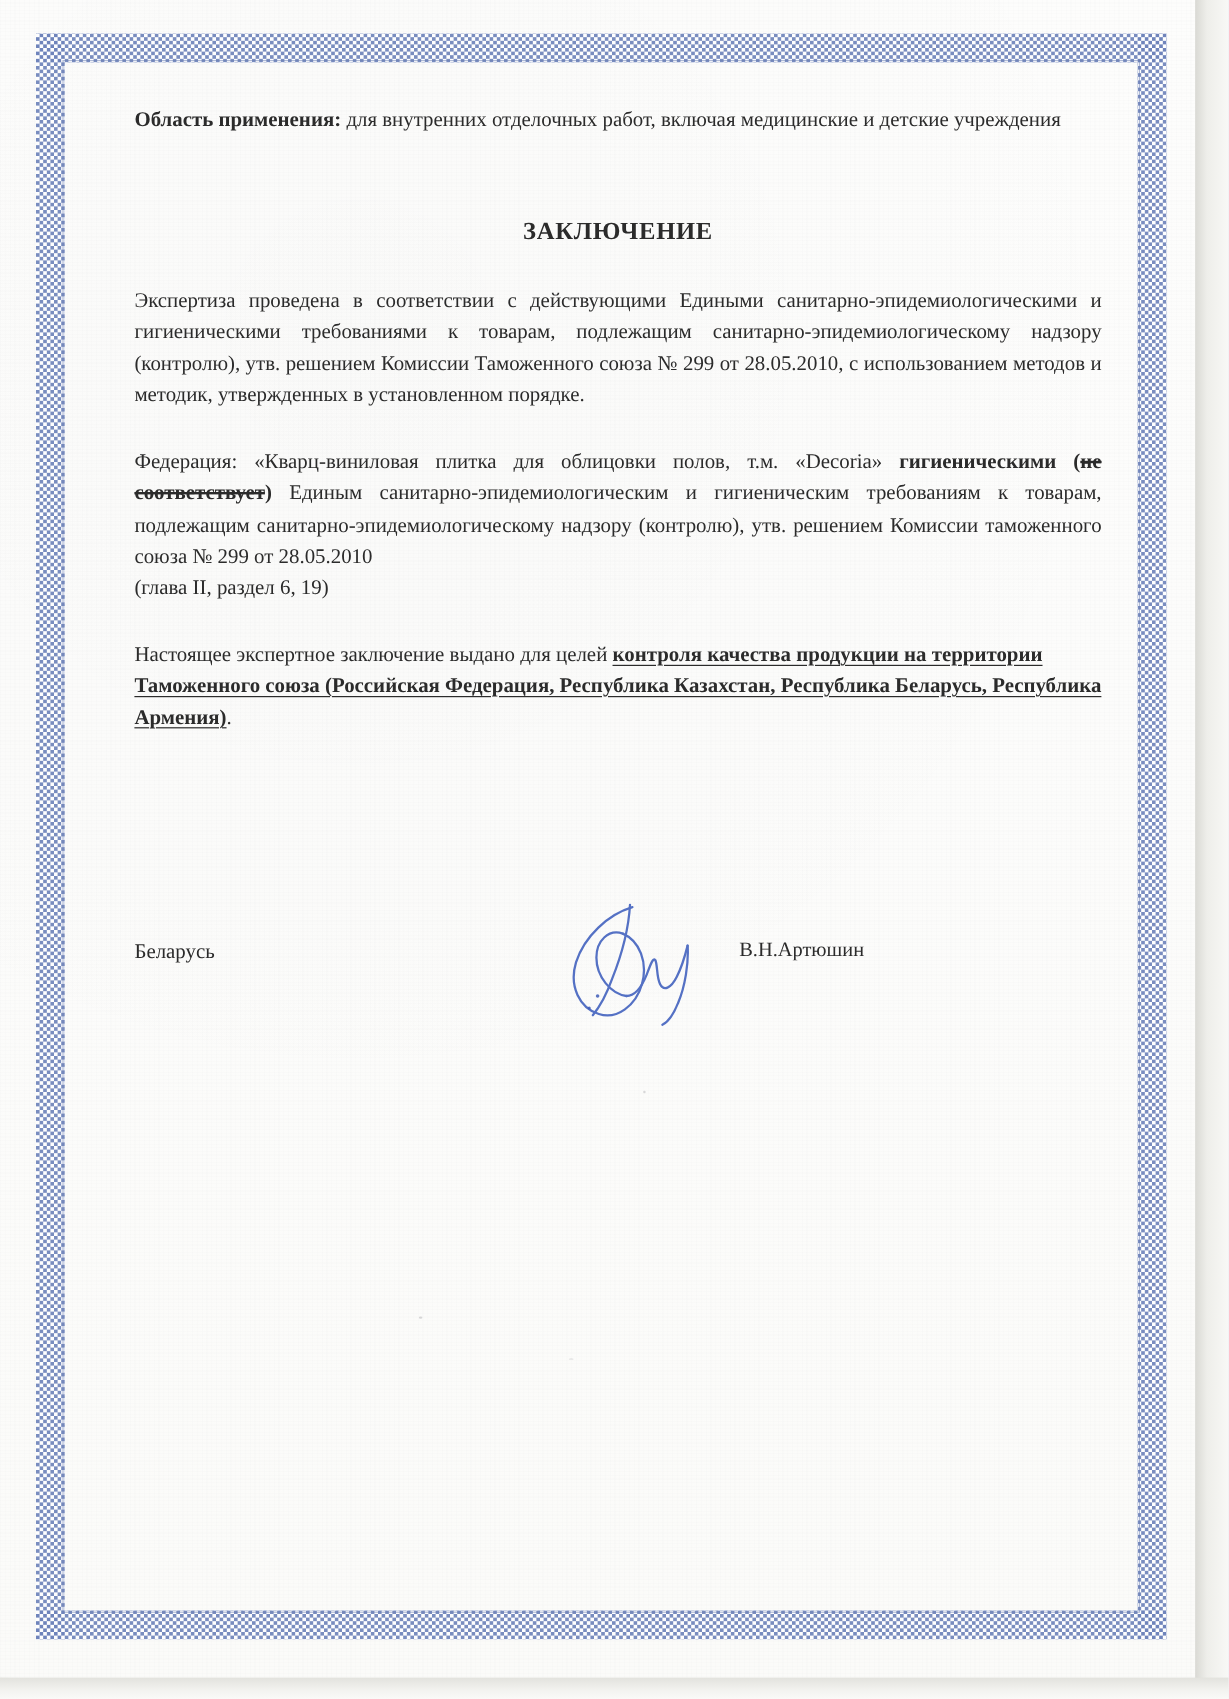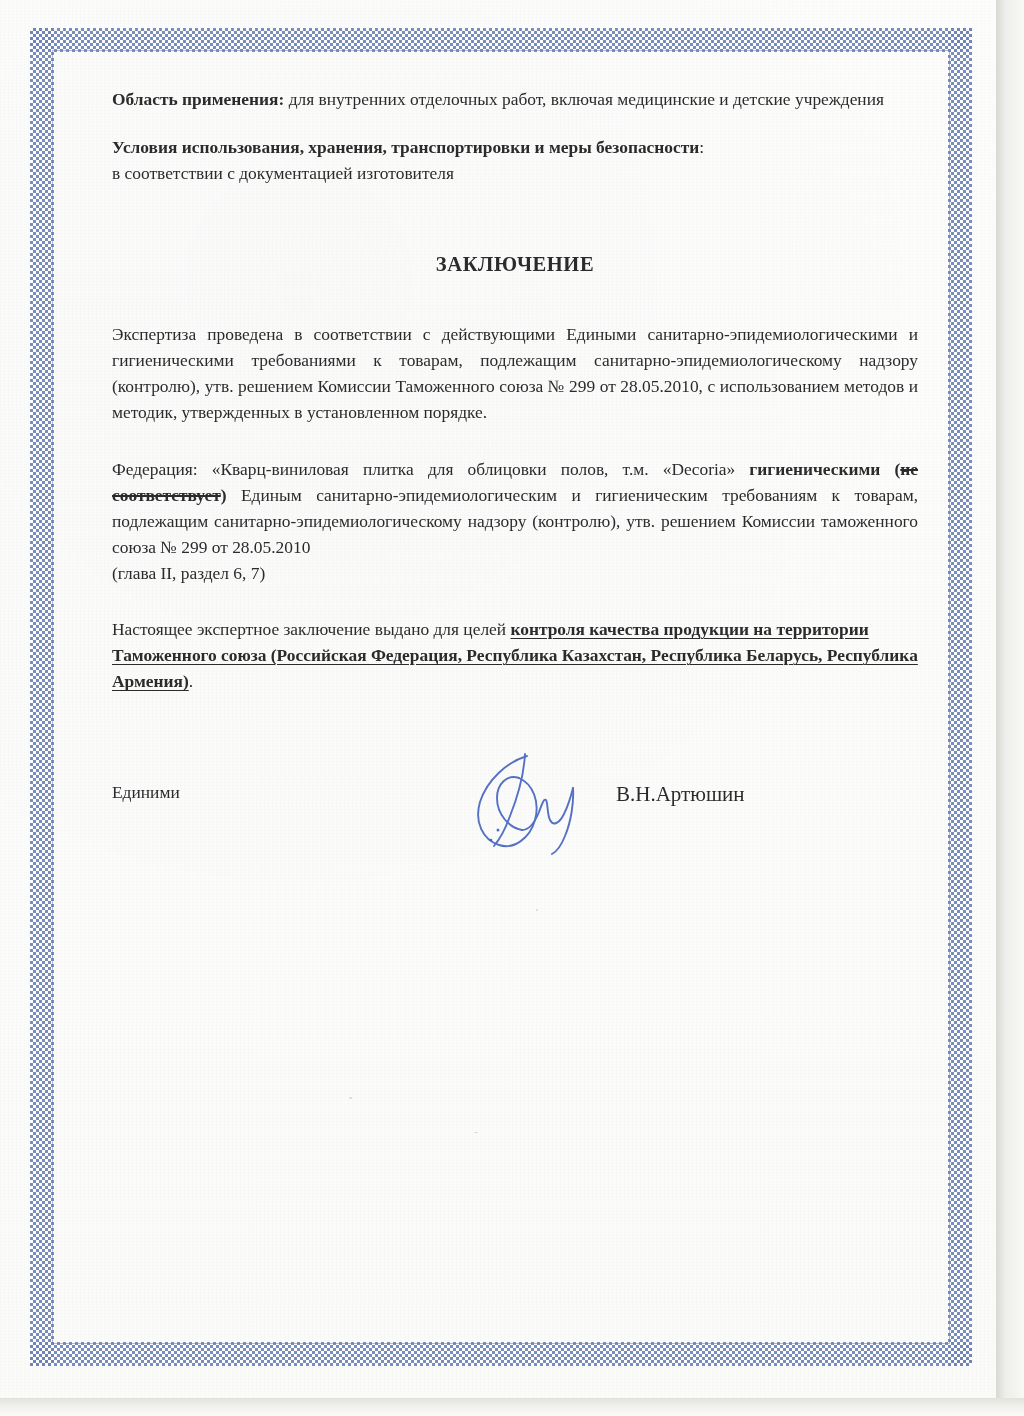--- a/index.html
+++ b/index.html
@@ -121,21 +121,21 @@
     text-decoration: underline;
     text-decoration-thickness: 1.3px;
     text-underline-offset: 2.5px;
     font-weight: bold;
   }
   .heading {
     text-align: center;
     font-weight: bold;
     font-size: 20.5px;
     letter-spacing: 0.6px;
-    margin: 17px;
+    margin: 4px;
   }
 
   
   .sign-row {
     position: absolute;
     left: 112px;
     top: 782px;
     width: 806px;
     height: 40px;
   }
@@ -143,21 +143,21 @@
     position: absolute;
     left: 0;
     top: 0;
     font-size: 17.4px;
     color: #2b2b2b;
   }
   .sign-name {
     position: absolute;
     left: 504px;
     top: 0;
-    font-size: 21px;
+    font-size: 17px;
     color: #2b2b2b;
     white-space: nowrap;
   }
   .signature-ink {
     position: absolute;
     left: 355px;
     top: -32px;
     width: 130px;
     height: 110px;
   }
@@ -190,57 +190,53 @@
 
     <div class="content">
 
       <p class="para">
         <b>Область применения:</b>
         <span>для внутренних отделочных работ, включая медицинские и детские учреждения</span>
       </p>
 
       <div class="spacer-sm"></div>
 
-      <p class="para loose">
-        <b>Условия использования, хранения, транспортировки и меры безопасности</b><span>:</span><br>
-        <span>в соответствии с документацией изготовителя</span>
-      </p>
 
       <div class="spacer-sm"></div>
 
 
       <div class="spacer-md"></div>
 
       <p class="heading">ЗАКЛЮЧЕНИЕ</p>
 
       <div class="spacer-md"></div>
 
       <p class="para">Экспертиза проведена в соответствии с действующими Едиными санитарно-эпидемиологическими и гигиеническими требованиями к товарам, подлежащим санитарно-эпидемиологическому надзору (контролю), утв. решением Комиссии Таможенного союза № 299 от 28.05.2010, с использованием методов и методик, утвержденных  в установленном порядке.</p>
 
       <div class="spacer-md"></div>
 
       <p class="para">
         <span>Федерация:</span>
         <span>«Кварц-виниловая плитка для облицовки полов, т.м. «Decoria»</span>
         <b>гигиеническими</b>
         <b>(</b><span class="struck">не соответствует</span><b>)</b>
         <span>Единым санитарно-эпидемиологическим и гигиеническим требованиям к товарам, подлежащим санитарно-эпидемиологическому надзору (контролю), утв. решением Комиссии таможенного союза № 299 от 28.05.2010</span><br>
-        <span>(глава II, раздел 6, 7)</span>
+        <span>(глава II, раздел 6, 19)</span>
       </p>
 
       <div class="spacer-md"></div>
 
       <p class="para loose">
         <span>Настоящее экспертное заключение выдано для целей </span><span class="underline">контроля качества продукции на территории Таможенного союза (Российская Федерация, Республика Казахстан, Республика Беларусь, Республика Армения)</span><span>.</span>
       </p>
 
     </div>
 
     <div class="sign-row">
-      <span class="sign-role">Единими</span>
+      <span class="sign-role">Беларусь</span>
 
       <span class="signature-ink">
         <svg width="130" height="110" viewBox="0 0 130 110" fill="none" xmlns="http://www.w3.org/2000/svg" aria-hidden="true">
           <g stroke="#4766c0" stroke-width="1.9" stroke-linecap="round" stroke-linejoin="round" fill="none" opacity="0.92">
             <path d="M60 6 C 40 12, 20 30, 13 52 C 7 72, 16 90, 32 95 C 47 100, 63 88, 68 70 C 73 52, 66 34, 52 28"></path>
             <path d="M52 28 C 40 24, 30 34, 30 48 C 30 64, 42 78, 55 80"></path>
             <path d="M58 4 C 57 22, 51 46, 43 66 C 38 80, 32 90, 27 96"></path>
             <path d="M55 80 C 62 80, 68 72, 72 62 C 75 54, 77 48, 79 50 C 81 53, 80 64, 83 70 C 86 76, 92 74, 97 64 C 101 56, 104 46, 106 38"></path>
             <path d="M106 38 C 107 52, 104 72, 98 86 C 94 96, 89 102, 85 104"></path>
           </g>

